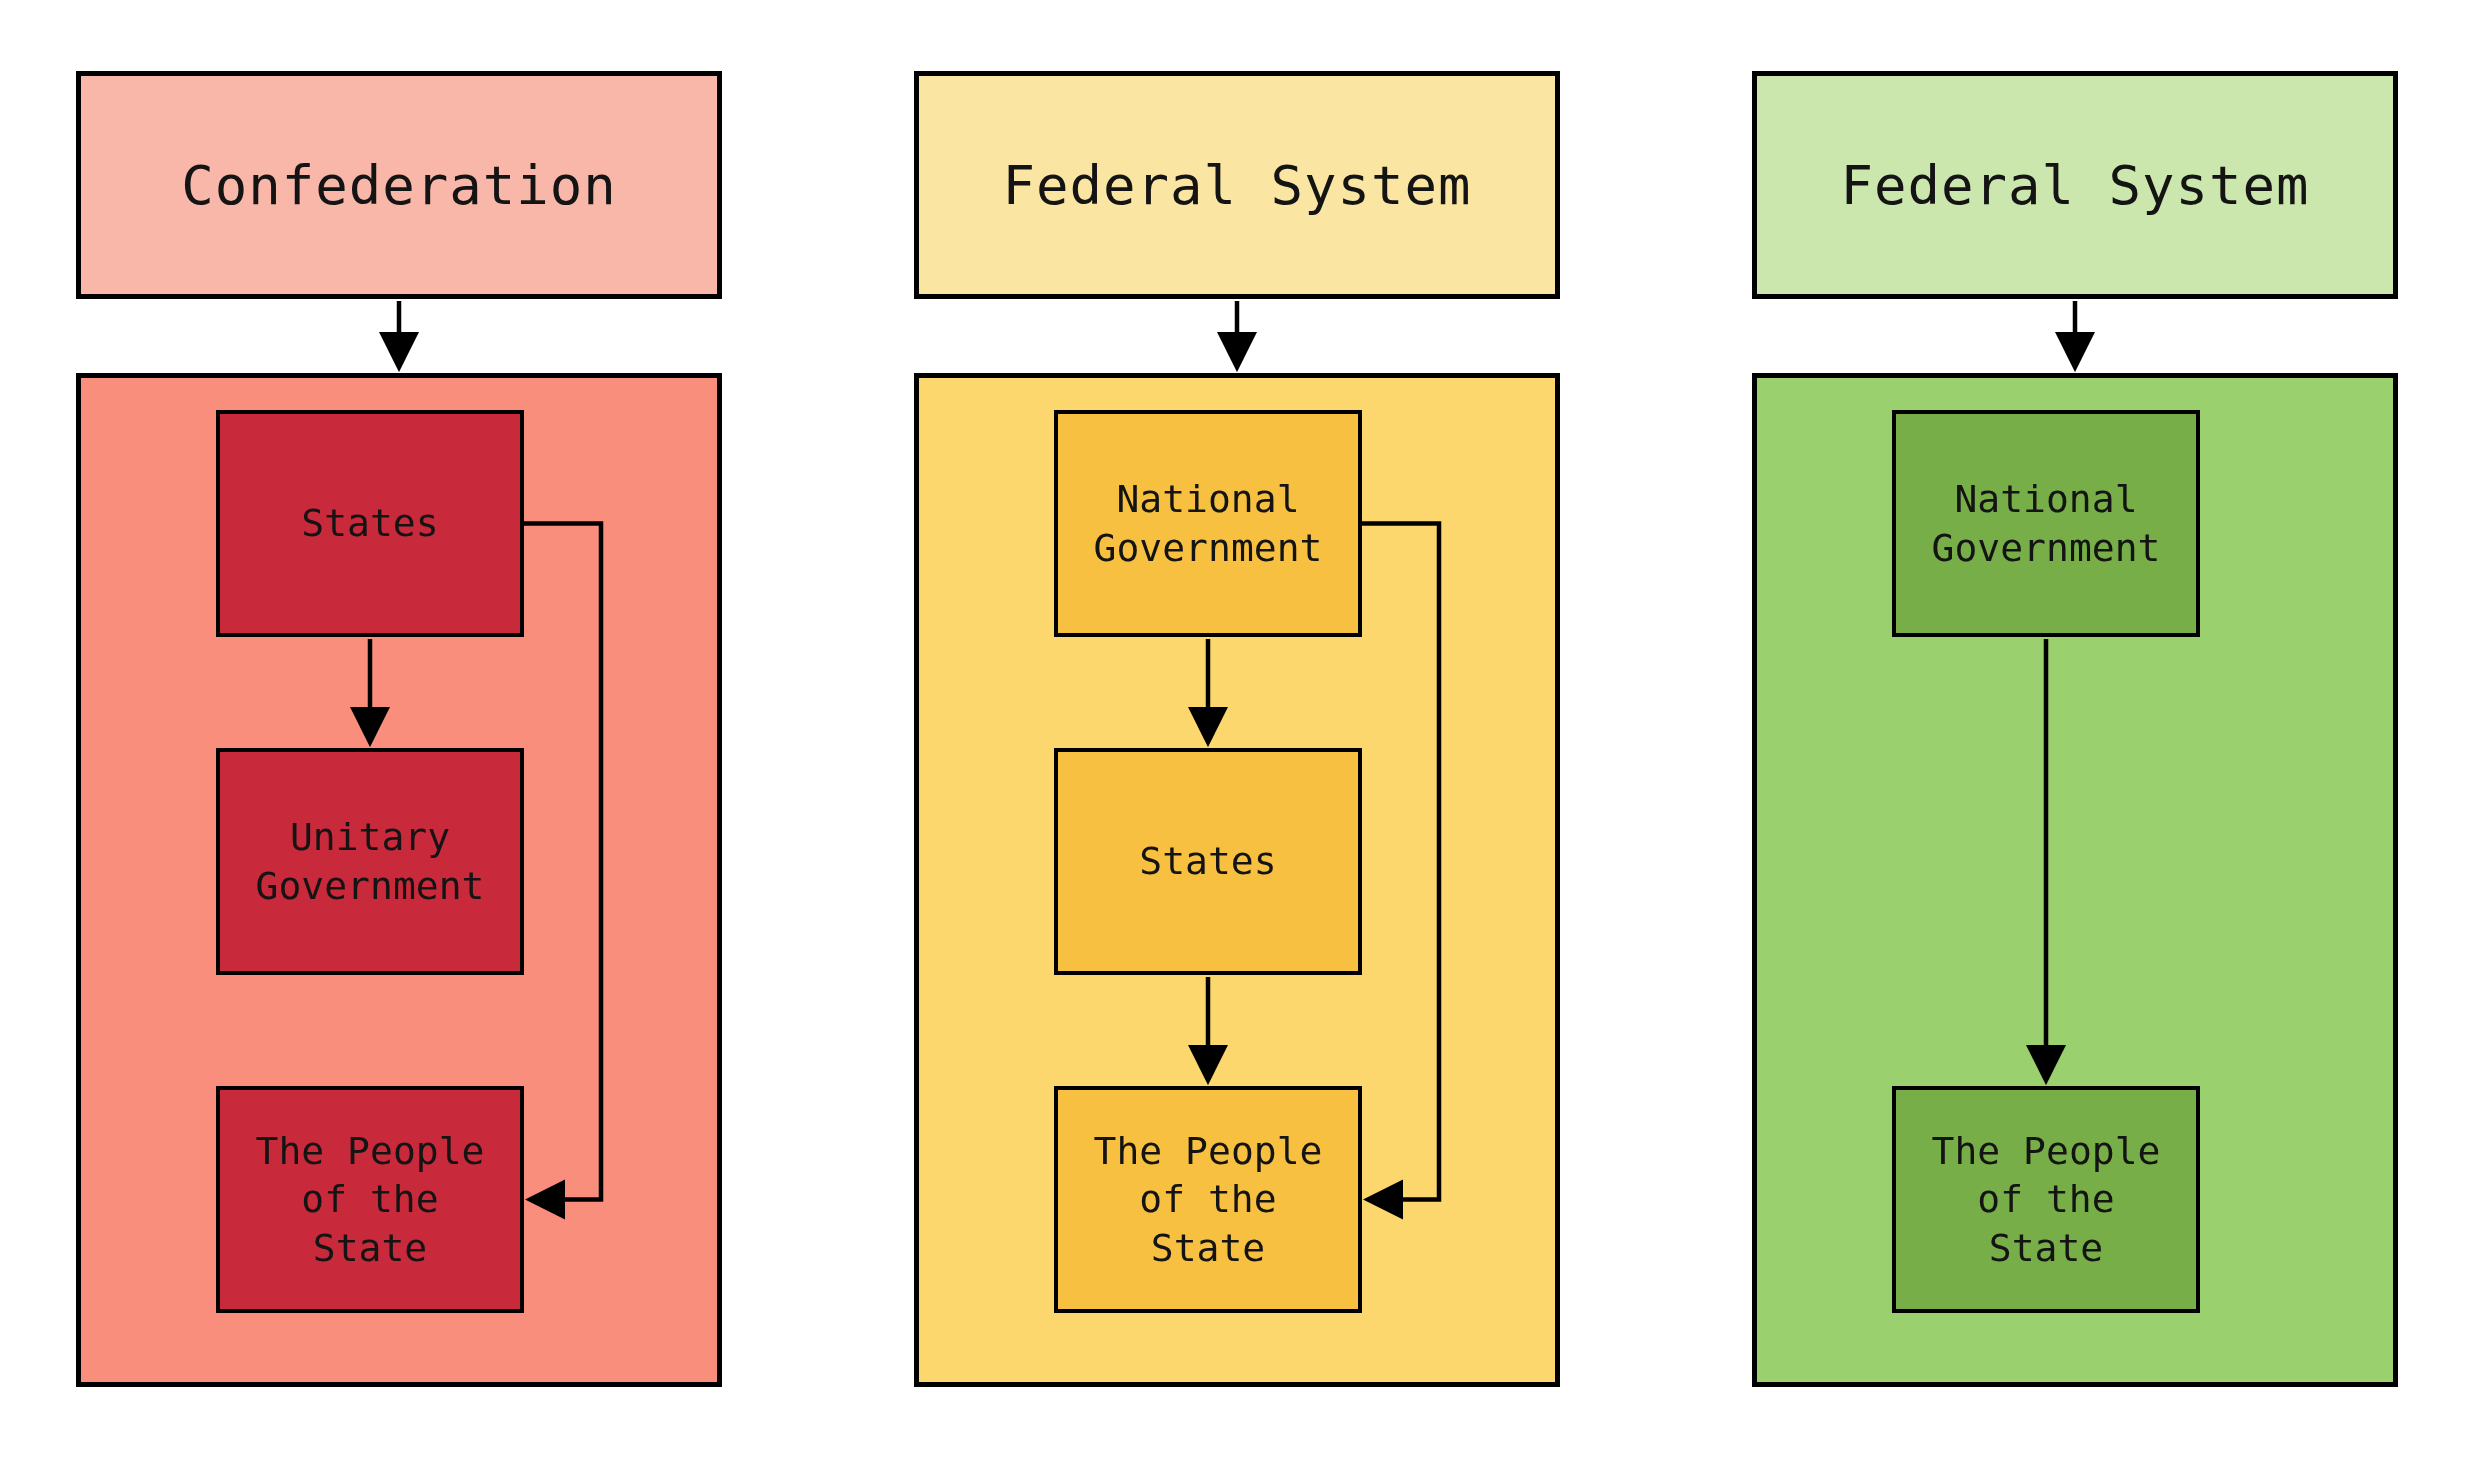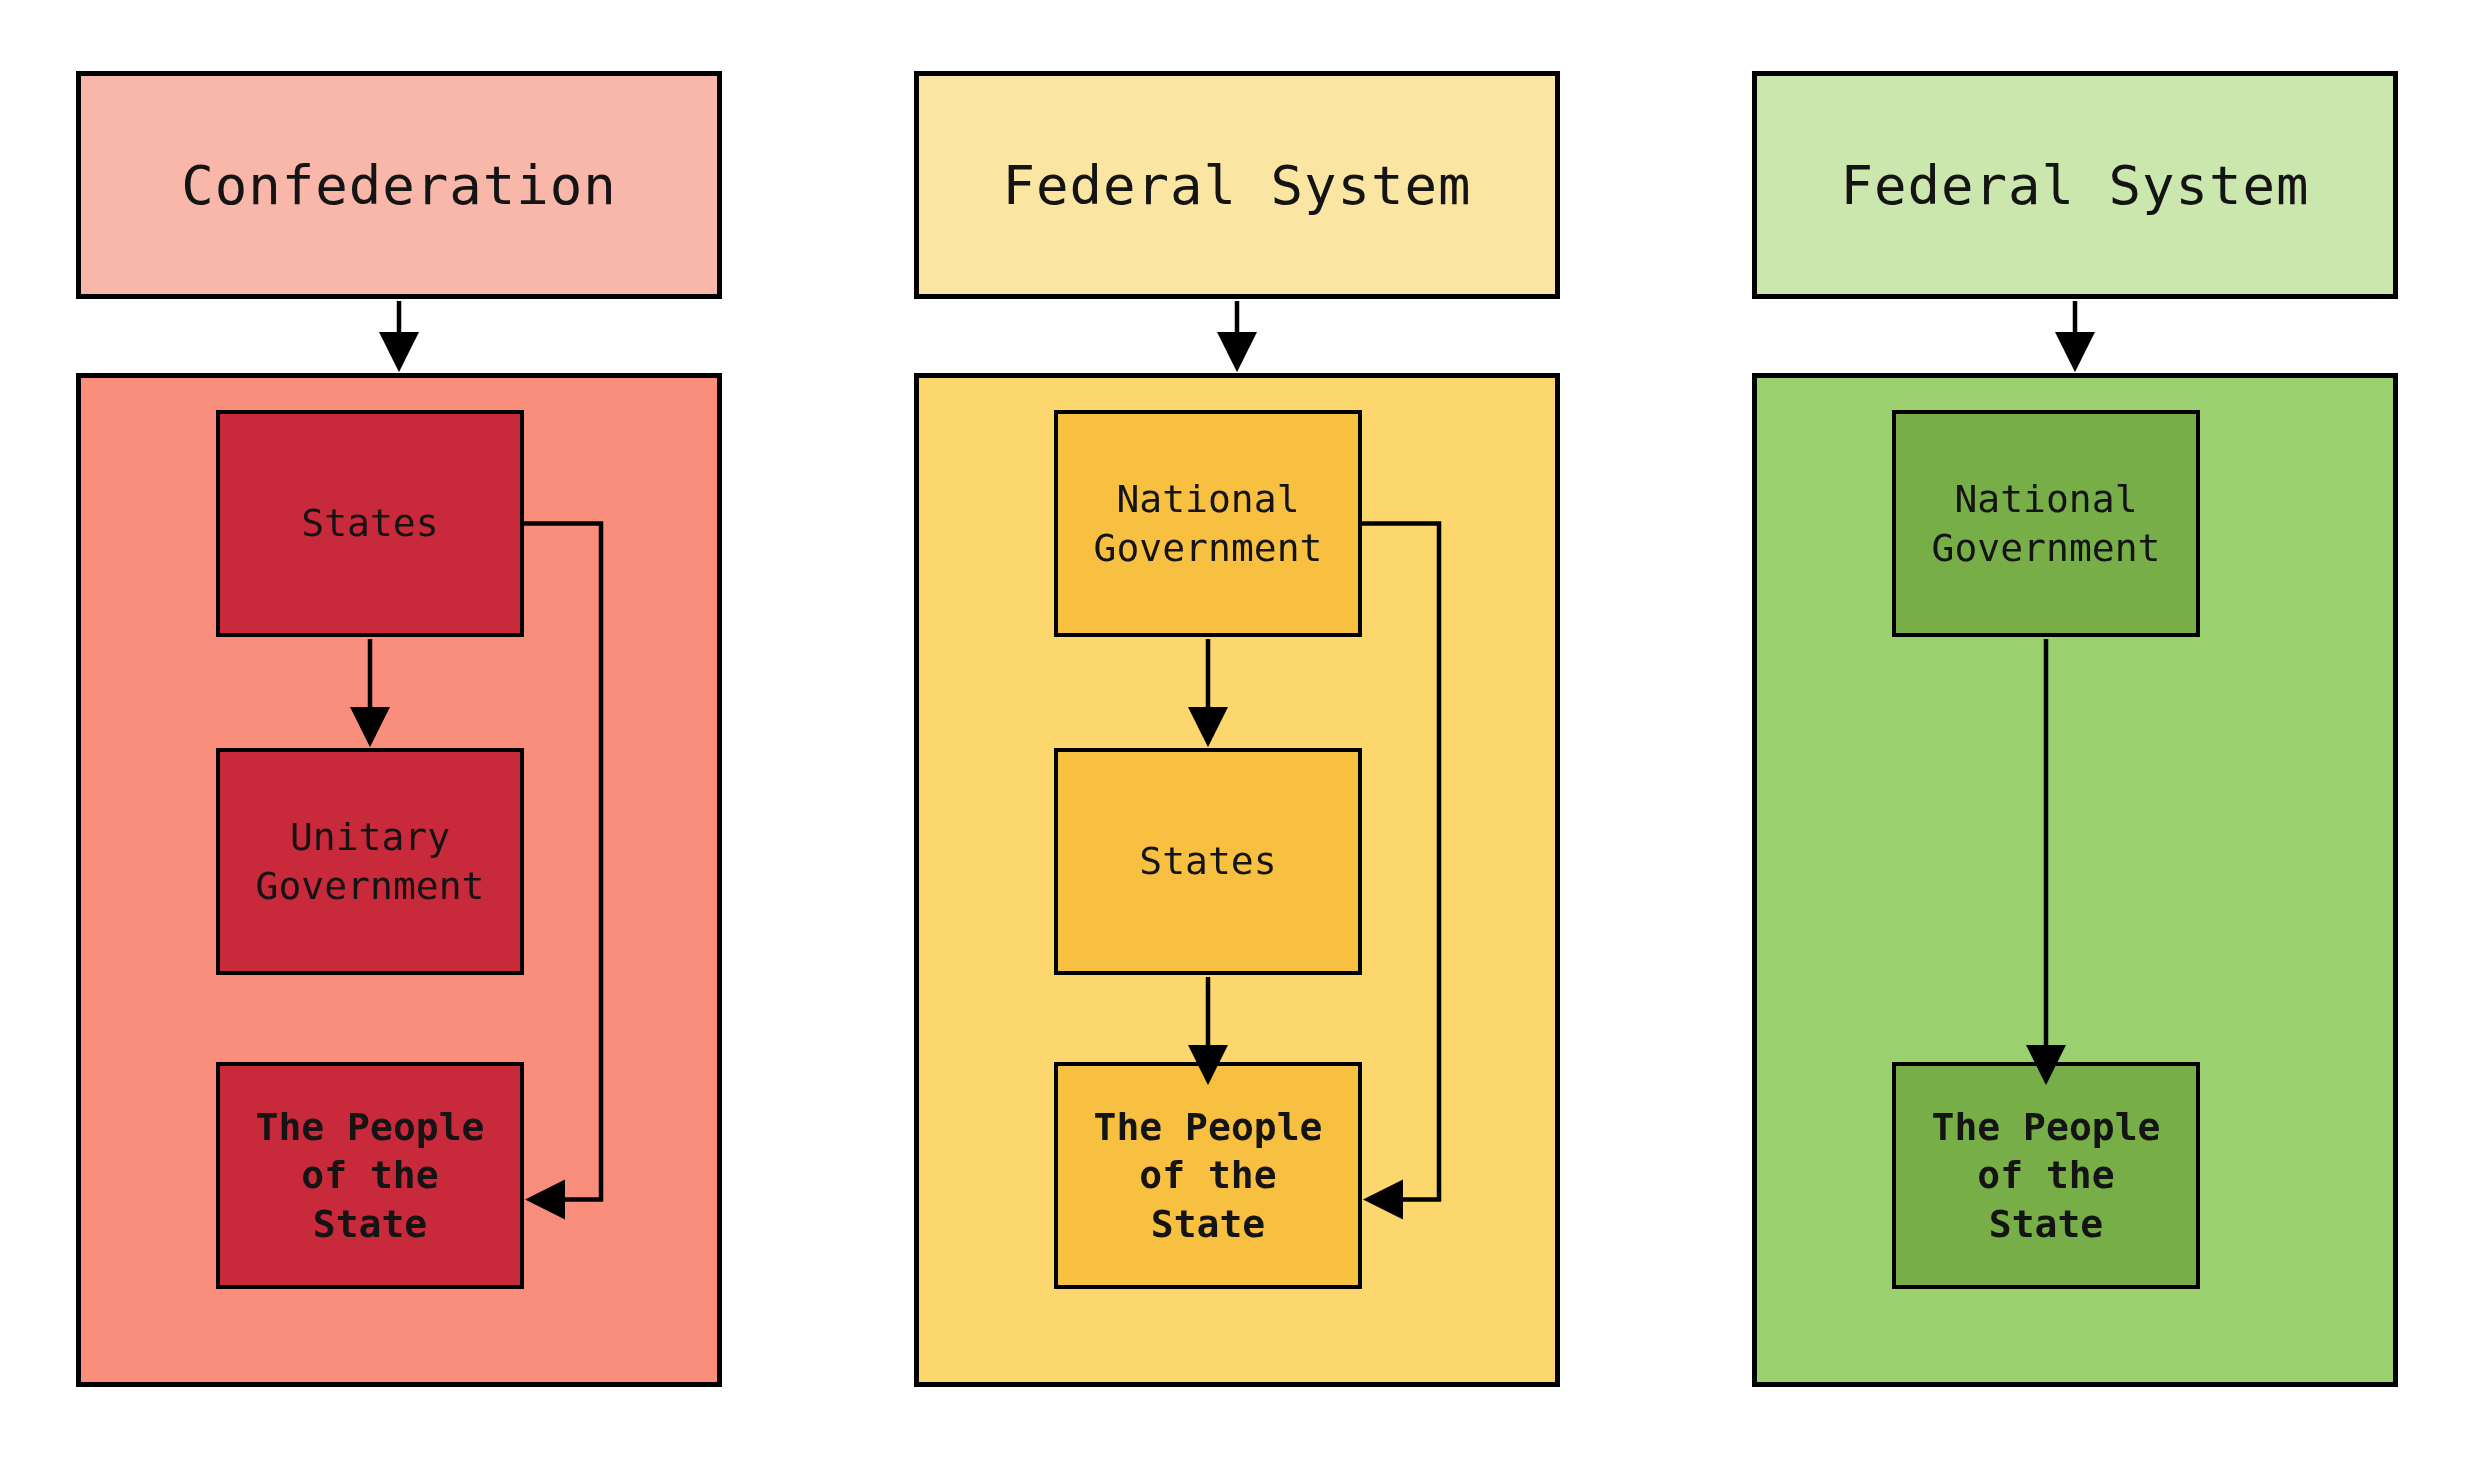--- a/index.html
+++ b/index.html
@@ -59,21 +59,21 @@
     display: flex;
     align-items: center;
     justify-content: center;
     text-align: center;
     white-space: pre-line;
     font-size: 38px;
     line-height: 1.28;
   }
   .row1 { top: 32px; }
   .row2 { top: 370px; }
-  .row3 { top: 684px; font-weight: bold; }
+  .row3 { top: 708px; }
 
   svg.edges {
     position: absolute;
     left: 0;
     top: 0;
     pointer-events: none;
   }
   svg.edges path.edge {
     fill: none;
     stroke: #000000;

